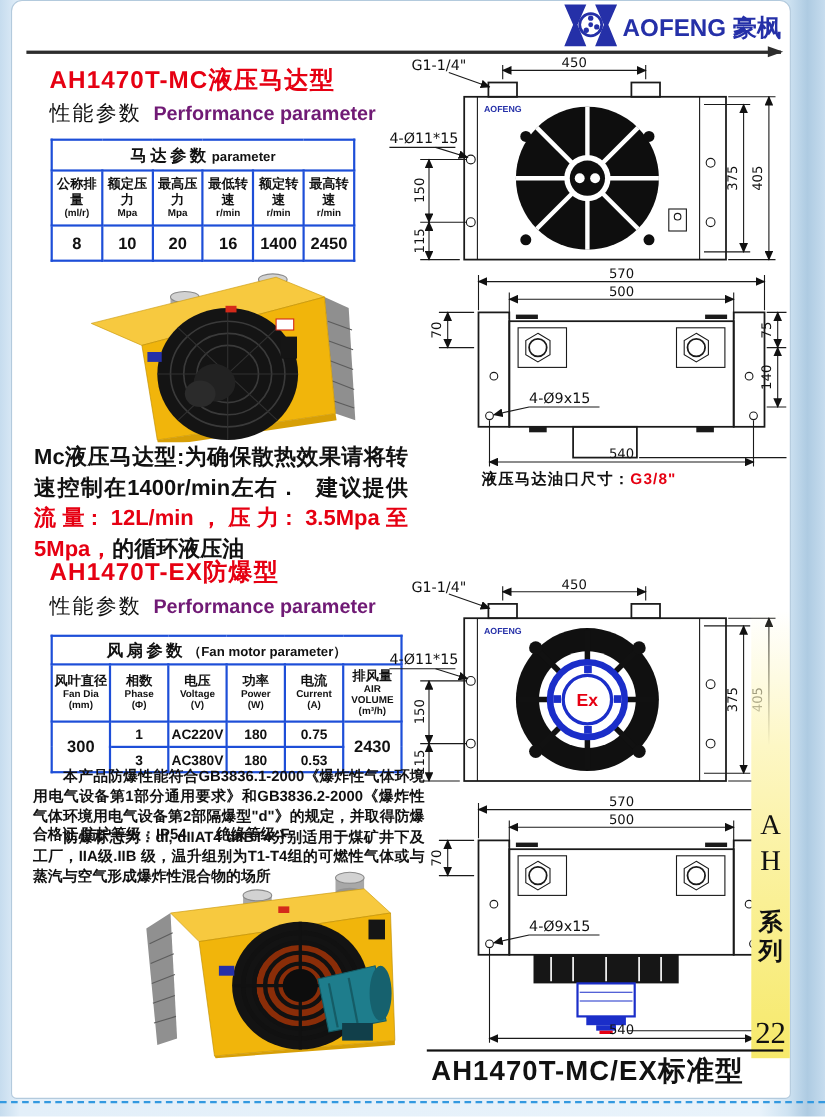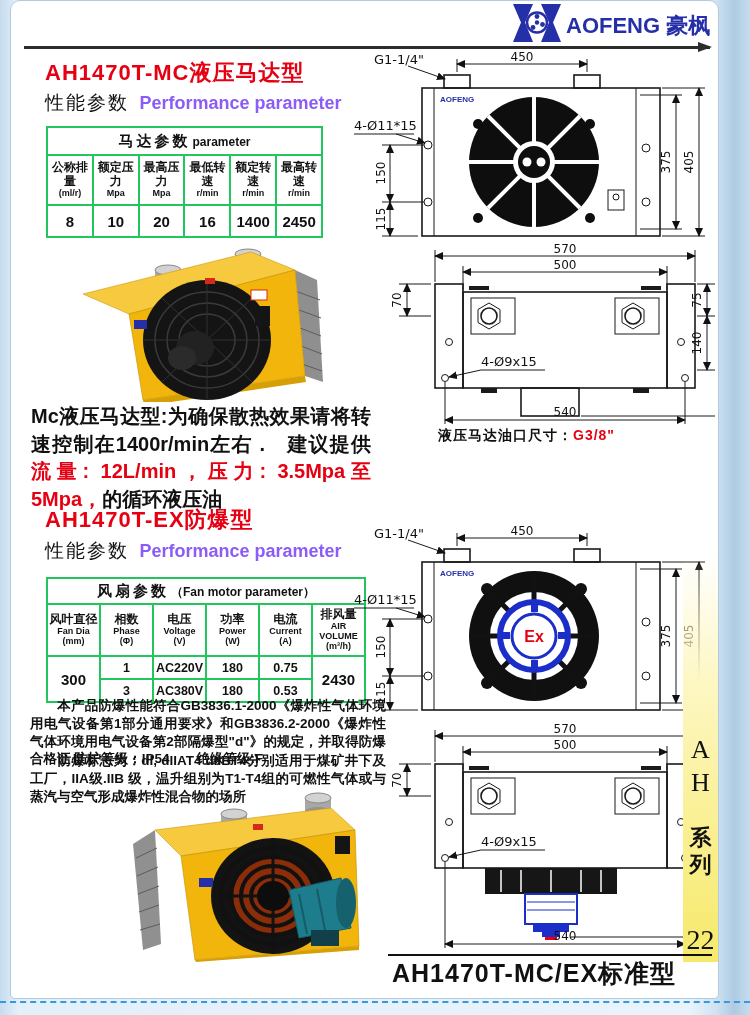--- a/index.html
+++ b/index.html
@@ -11,24 +11,24 @@
   .abs{position:absolute}
   .sheet{left:10px;top:0;width:707px;height:997px;background:#fff;
     border:1px solid #b3cadd;border-radius:10px 10px 5px 5px;}
   
   .arrow-line{left:24px;top:46px;width:686px;height:0;border-top:3px solid #2d2d2d}
   .arrow-head{position:absolute;right:-2px;top:-7px;width:0;height:0;
     border-left:14px solid #2d2d2d;border-top:5px solid transparent;border-bottom:5px solid transparent}
   
   .red-title{font-size:22px;font-weight:bold;color:#e60012;letter-spacing:1px}
   .perf-cn{font-size:19px;font-weight:normal;color:#111;letter-spacing:2px}
-  .perf-en{font-size:18px;font-weight:bold;color:#8b5cf6;margin-left:6px}
+  .perf-en{font-size:18px;font-weight:bold;color:#701a75;margin-left:6px}
   
   table.spec{border-collapse:collapse;background:#fff;table-layout:fixed}
-  table.spec th,table.spec td{border:2px solid #22c55e;text-align:center;vertical-align:middle;padding:0;overflow:hidden}
+  table.spec th,table.spec td{border:2px solid #1d4ed8;text-align:center;vertical-align:middle;padding:0;overflow:hidden}
   .ttl-cn{font-size:15px;font-weight:bold;letter-spacing:3px;color:#111}
   .ttl-en{font-size:12px;font-weight:bold;color:#111;margin-left:2px;letter-spacing:0}
   .hcn{font-size:12px;font-weight:bold;color:#111;line-height:1.15}
   .hsub{font-size:9px;font-weight:bold;color:#111;line-height:1.1}
   .vals td{font-size:15px;font-weight:bold;color:#111}
   .vals2 td{font-size:12.5px;font-weight:bold;color:#111}
   
   .note{font-size:20px;font-weight:bold;color:#111;line-height:1.38;text-align:justify}
   .red{color:#e60012}
   .para{font-size:13.5px;font-weight:bold;color:#111;line-height:1.32;text-align:justify}

